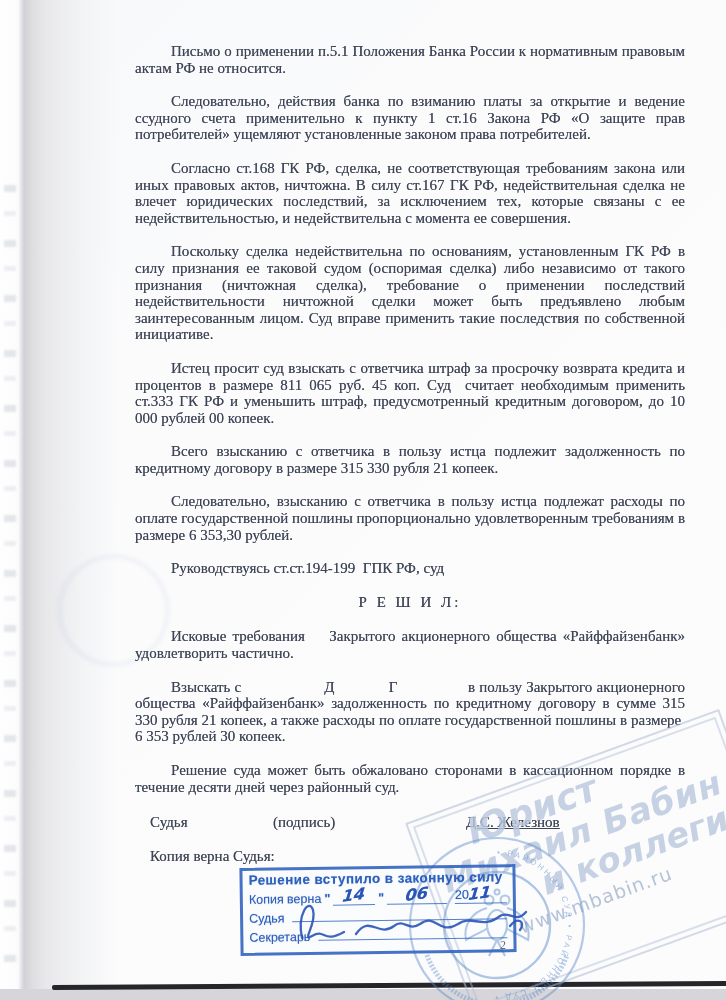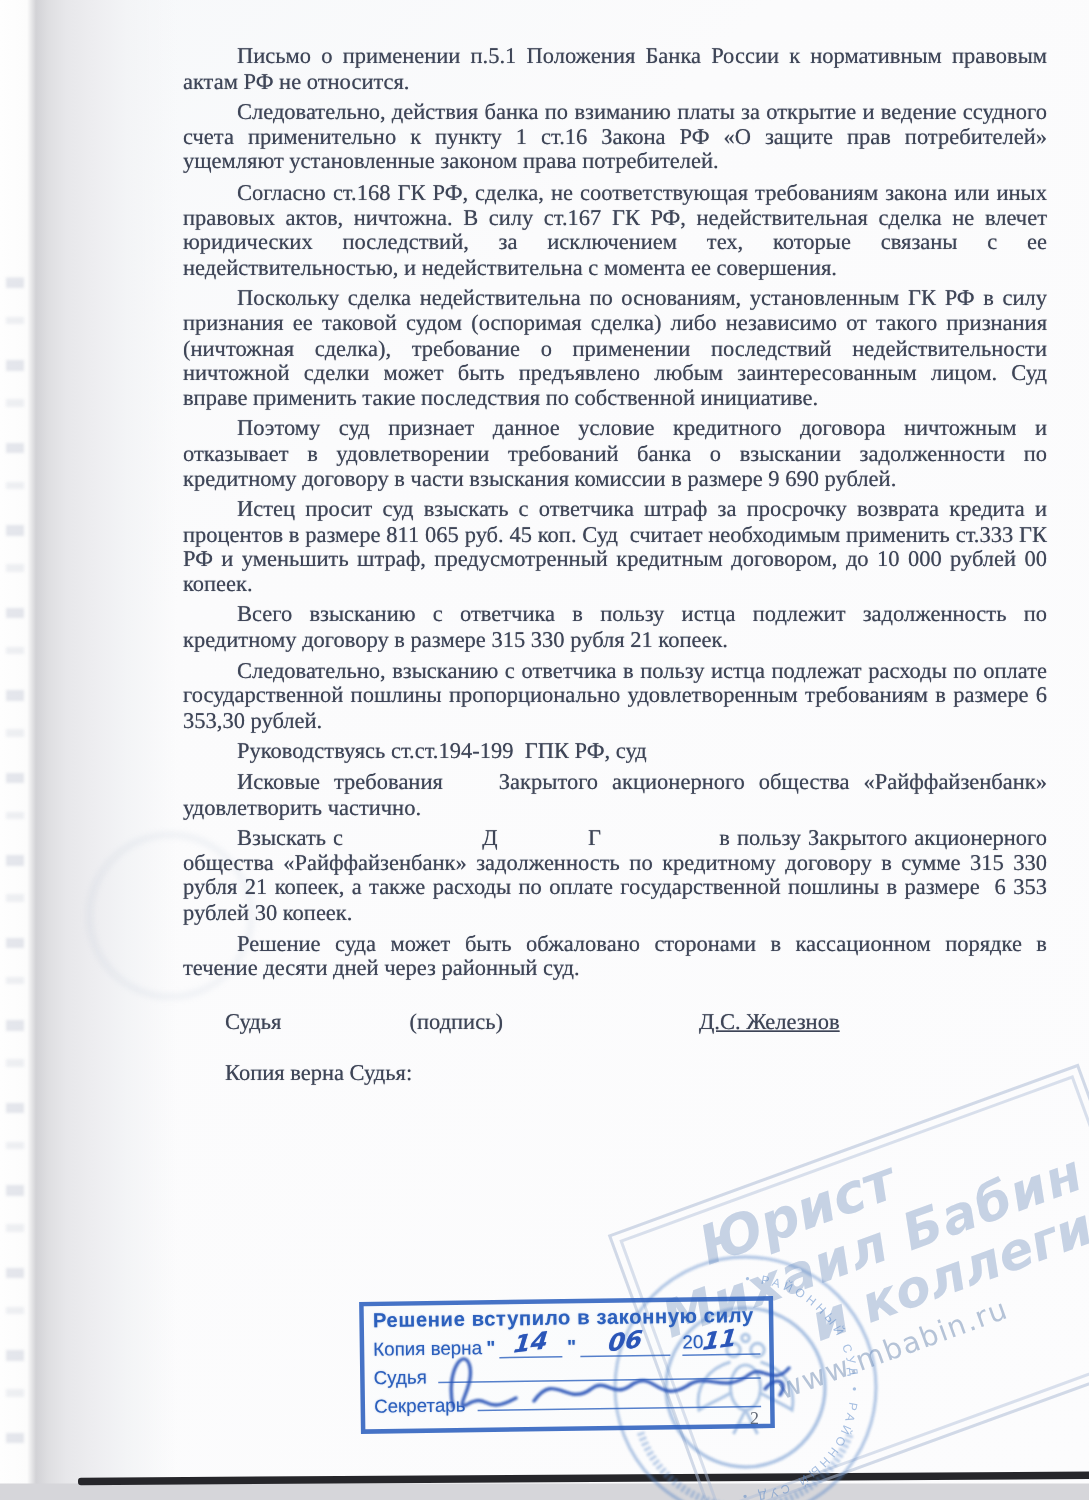--- a/index.html
+++ b/index.html
@@ -27,21 +27,21 @@
   .bottom-line{position:absolute;left:52px;width:690px;top:983px;height:5px;background:#26262a;
     transform:rotate(-0.35deg);border-radius:2px;z-index:4;}
   .faint-circle{position:absolute;left:58px;top:555px;width:105px;height:105px;border-radius:50%;
     border:3px solid rgba(150,165,195,.16);filter:blur(2px);z-index:2;}
   
   .doc{
     position:absolute;left:118px;top:26px;width:584px;z-index:5;
     font-size:15px;line-height:16.6px;color:#3e4557;
     text-align:justify;text-shadow:0 0 .5px rgba(62,69,87,.75);
   }
-  .doc p{margin:4px;}
+  .doc p{margin:17px;}
   .para{text-indent:36px;}
   .ruling{text-align:center;text-indent:0;letter-spacing:3px;margin:16px 0 18px 0 !important;}
   .sig-row{position:relative;height:18px;margin-top:19px;}
   .s-role{position:absolute;left:32px;}
   .s-note{position:absolute;left:155px;}
   .s-name{position:absolute;left:348px;text-decoration:underline;}
   .copy-row{margin-top:16px;padding-left:32px;}
   
   .watermark{
     position:absolute;left:430px;top:760px;width:330px;height:200px;z-index:6;
@@ -93,25 +93,25 @@
 
   <div class="left-edge" data-interactable="false"></div>
   <div class="bleed-col" data-interactable="false"></div>
   <div class="faint-circle" data-interactable="false"></div>
 
   <div class="doc" data-interactable="false">
     <p class="para" data-interactable="false">Письмо о применении п.5.1 Положения Банка России к нормативным правовым актам РФ не относится.</p>
     <p class="para" data-interactable="false">Следовательно, действия банка по взиманию платы за открытие и ведение ссудного счета применительно к пункту 1 ст.16 Закона РФ «О защите прав потребителей» ущемляют установленные законом права потребителей.</p>
     <p class="para" data-interactable="false">Согласно ст.168 ГК РФ, сделка, не соответствующая требованиям закона или иных правовых актов, ничтожна. В силу ст.167 ГК РФ, недействительная сделка не влечет юридических последствий, за исключением тех, которые связаны с ее недействительностью, и недействительна с момента ее совершения.</p>
     <p class="para" data-interactable="false">Поскольку сделка недействительна по основаниям, установленным ГК РФ в силу признания ее таковой судом (оспоримая сделка) либо независимо от такого признания (ничтожная сделка), требование о применении последствий недействительности ничтожной сделки может быть предъявлено любым заинтересованным лицом. Суд вправе применить такие последствия по собственной инициативе.</p>
-    <p class="para" data-interactable="false">Поэтому суд признает данное условие кредитного договора ничтожным и отказывает в удовлетворении требований банка о взыскании задолженности по кредитному договору в части взыскания комиссии в размере 9 690 рублей.</p>
     <p class="para" data-interactable="false">Истец просит суд взыскать с ответчика штраф за просрочку возврата кредита и процентов в размере 811 065 руб. 45 коп. Суд&nbsp; считает необходимым применить ст.333 ГК РФ и уменьшить штраф, предусмотренный кредитным договором, до 10 000 рублей 00 копеек.</p>
     <p class="para" data-interactable="false">Всего взысканию с ответчика в пользу истца подлежит задолженность по кредитному договору в размере 315 330 рубля 21 копеек.</p>
     <p class="para" data-interactable="false">Следовательно, взысканию с ответчика в пользу истца подлежат расходы по оплате государственной пошлины пропорционально удовлетворенным требованиям в размере 6 353,30 рублей.</p>
     <p class="para" data-interactable="false">Руководствуясь ст.ст.194-199&nbsp; ГПК РФ, суд</p>
+    <p class="ruling" data-interactable="false">Р Е Ш И Л:</p>
     <p class="para" data-interactable="false">Исковые требования&nbsp;&nbsp;&nbsp; Закрытого акционерного общества «Райффайзенбанк» удовлетворить частично.</p>
     <p class="para" data-interactable="false">Взыскать с&nbsp;&nbsp;&nbsp;&nbsp;&nbsp;&nbsp;&nbsp;&nbsp;&nbsp;&nbsp;&nbsp;&nbsp;&nbsp;&nbsp;&nbsp;&nbsp;&nbsp;&nbsp;&nbsp;&nbsp;Д&nbsp;&nbsp;&nbsp;&nbsp;&nbsp;&nbsp;&nbsp;&nbsp;&nbsp;&nbsp;&nbsp;&nbsp;&nbsp;Г&nbsp;&nbsp;&nbsp;&nbsp;&nbsp;&nbsp;&nbsp;&nbsp;&nbsp;&nbsp;&nbsp;&nbsp;&nbsp;&nbsp;&nbsp;&nbsp;&nbsp;в пользу Закрытого акционерного общества «Райффайзенбанк» задолженность по кредитному договору в сумме 315 330 рубля 21 копеек, а также расходы по оплате государственной пошлины в размере&nbsp; 6 353 рублей 30 копеек.</p>
     <p class="para" data-interactable="false">Решение суда может быть обжаловано сторонами в кассационном порядке в течение десяти дней через районный суд.</p>
 
     <div class="sig-row" data-interactable="false">
       <span class="s-role" data-interactable="false">Судья</span>
       <span class="s-note" data-interactable="false">(подпись)</span>
       <span class="s-name" data-interactable="false">Д.С. Железнов</span>
     </div>
     <div class="copy-row" data-interactable="false">Копия верна Судья:</div>

